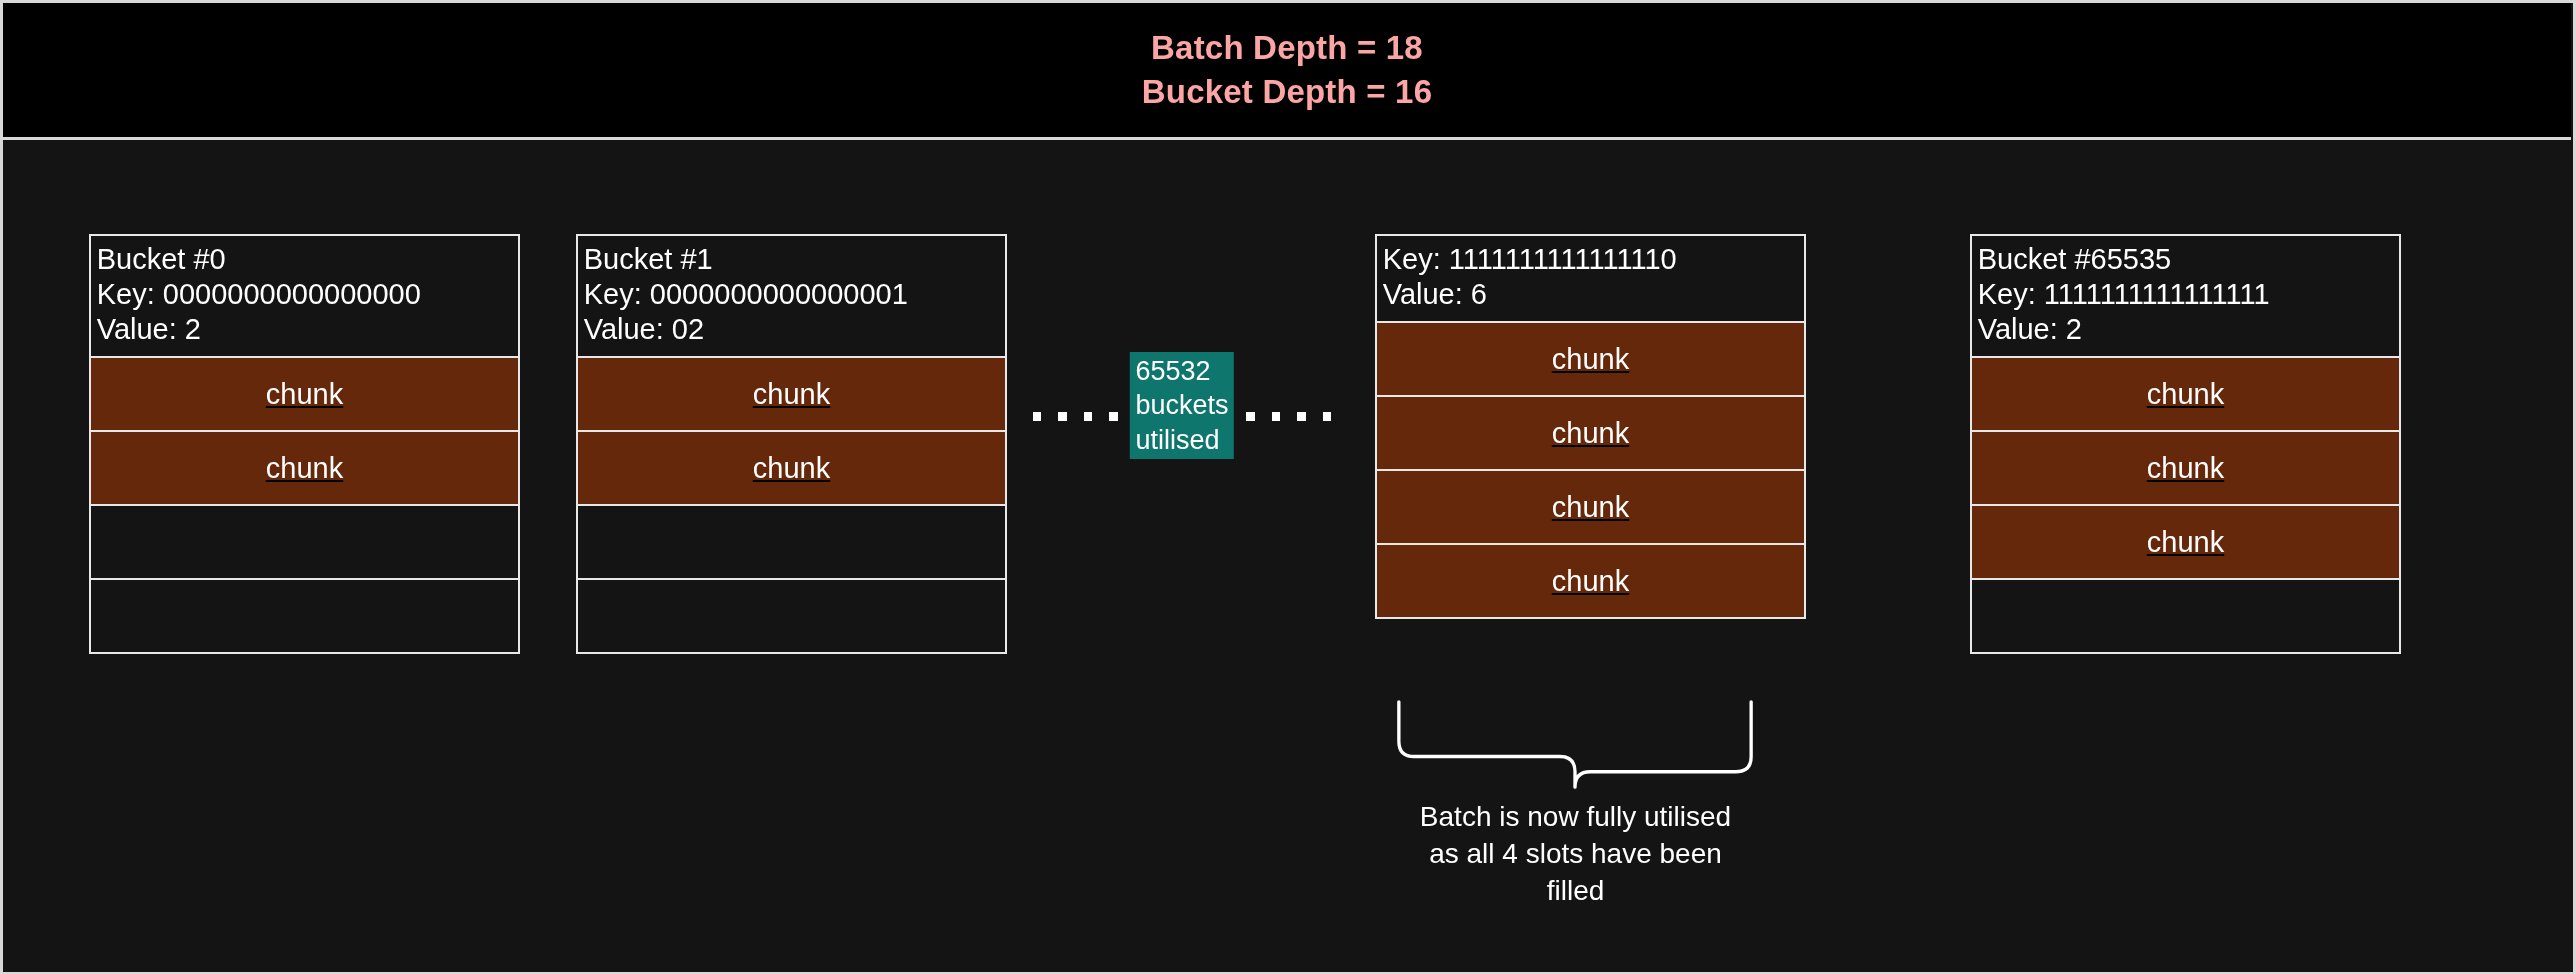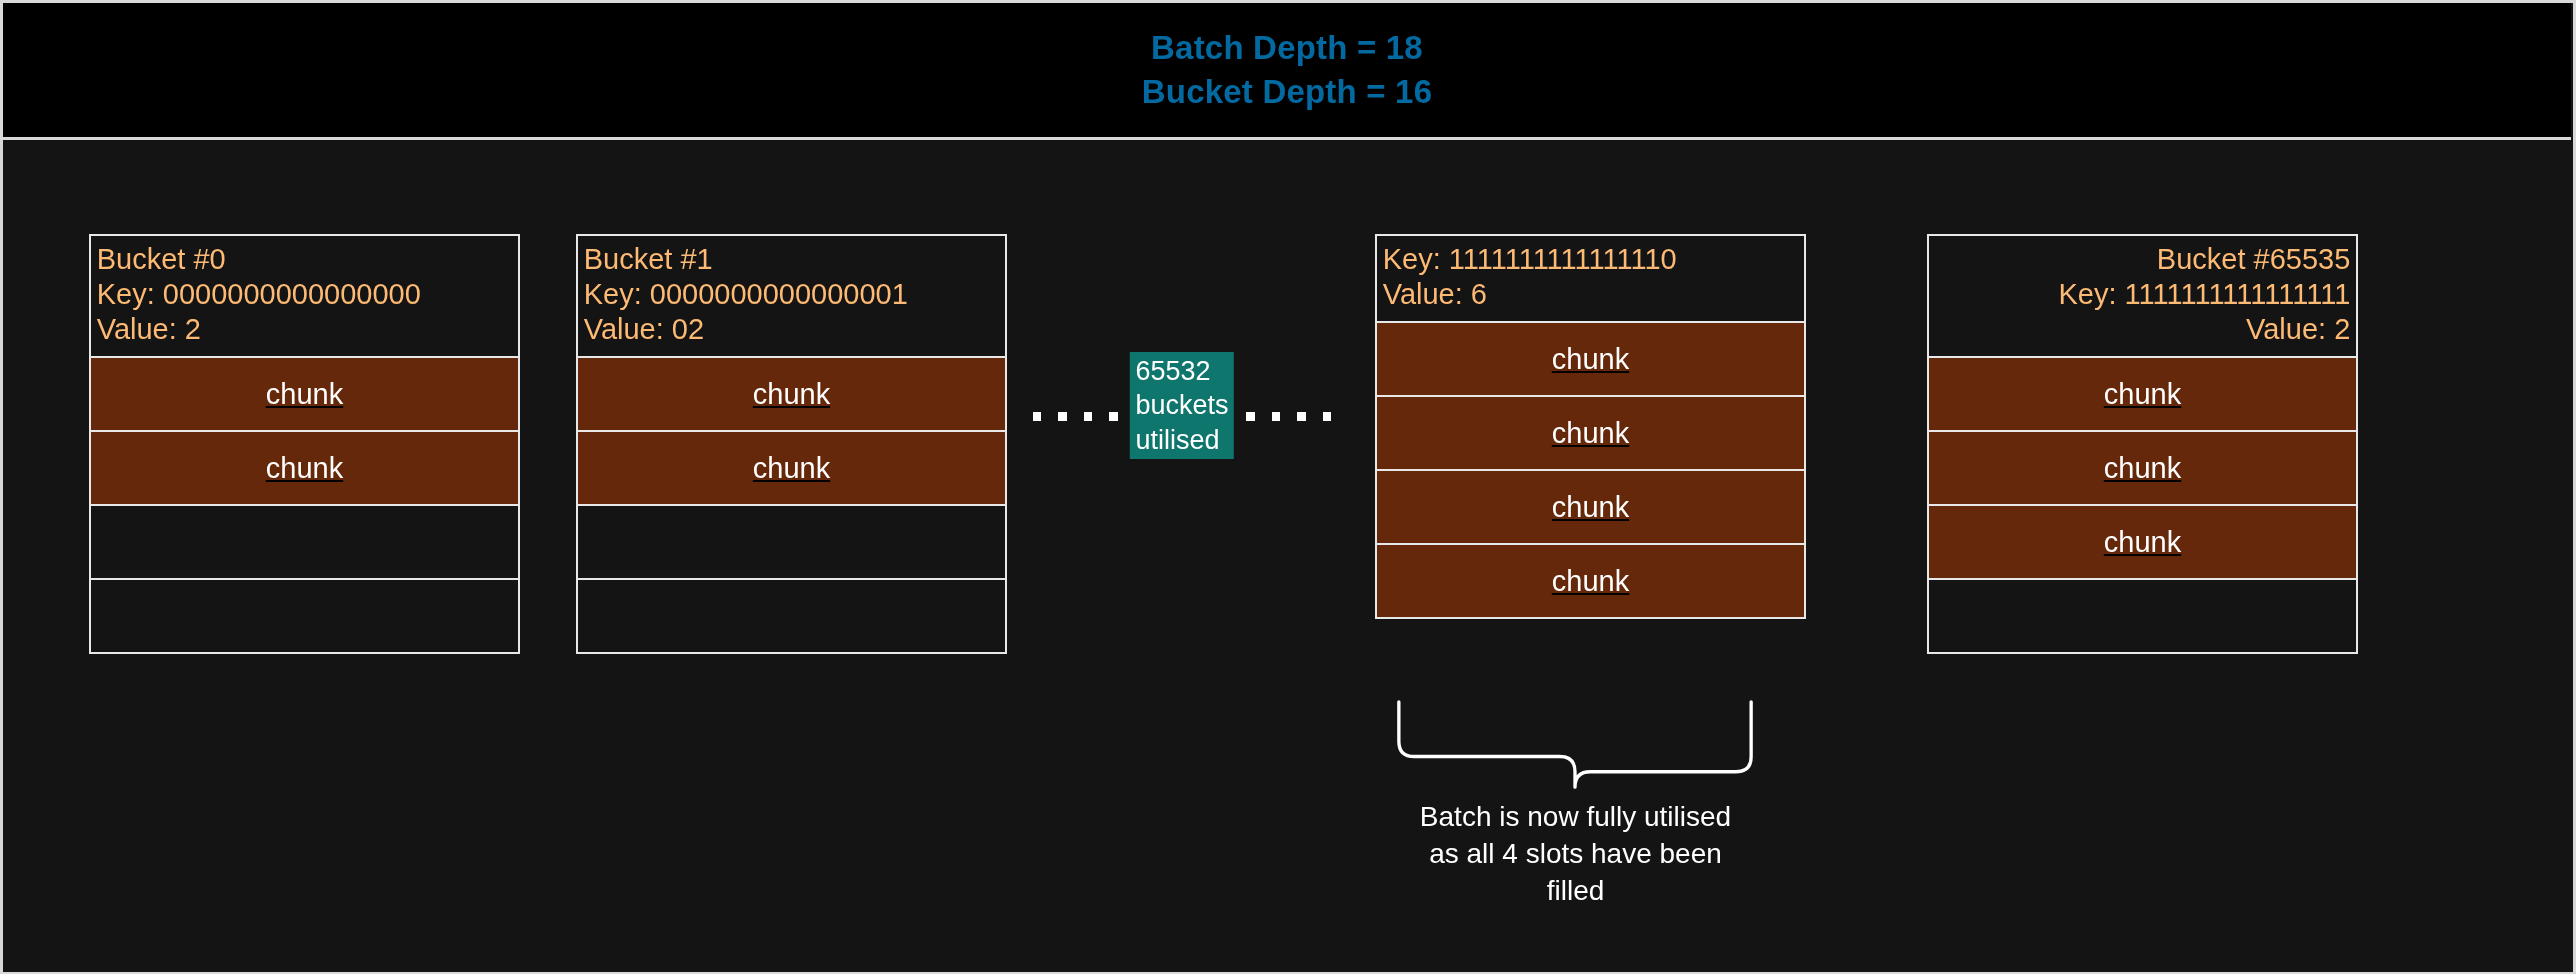--- a/index.html
+++ b/index.html
@@ -31,42 +31,42 @@
     background: #000000;
     border-bottom: 3.8px solid #d8d8d8;
     box-sizing: border-box;
     display: flex;
     flex-direction: column;
     align-items: center;
     justify-content: center;
     gap: 3.8px;
   }
   .header-line {
-    color: #0369a1;
+    color: #fca5a5;
     font-size: 33px;
     font-weight: bold;
     line-height: 1.22;
     letter-spacing: 0.2px;
     white-space: nowrap;
   }
 
   
   .bucket {
     position: absolute;
     width: 431px;
     border: 2.9px solid #e8e8e8;
     box-sizing: border-box;
     background: #141414;
     top: 231px;
   }
   .bucket-info {
     padding: 5.7px 5.7px 9.5px 5.7px;
   }
   .bucket-info div {
-    color: #fdba74;
+    color: #ffffff;
     font-size: 29px;
     line-height: 1.21;
     white-space: nowrap;
   }
   .slots {
     display: block;
   }
   .slot {
     height: 74px;
     border-top: 2.9px solid #e8e8e8;
@@ -234,21 +234,21 @@
         </div>
       <div class="slot filled">
           <span class="slot-label">chunk</span>
         </div>
       <div class="slot filled">
           <span class="slot-label">chunk</span>
         </div>
     </div>
   </div>
 
-  <div class="bucket" style="left:1924px;text-align:right;">
+  <div class="bucket" style="left:1967px;">
     <div class="bucket-info">
       <div>Bucket #65535</div>
       <div>Key: 1111111111111111</div>
       <div>Value: 2</div>
     </div>
     <div class="slots">
       <div class="slot filled">
           <span class="slot-label">chunk</span>
         </div>
       <div class="slot filled">

